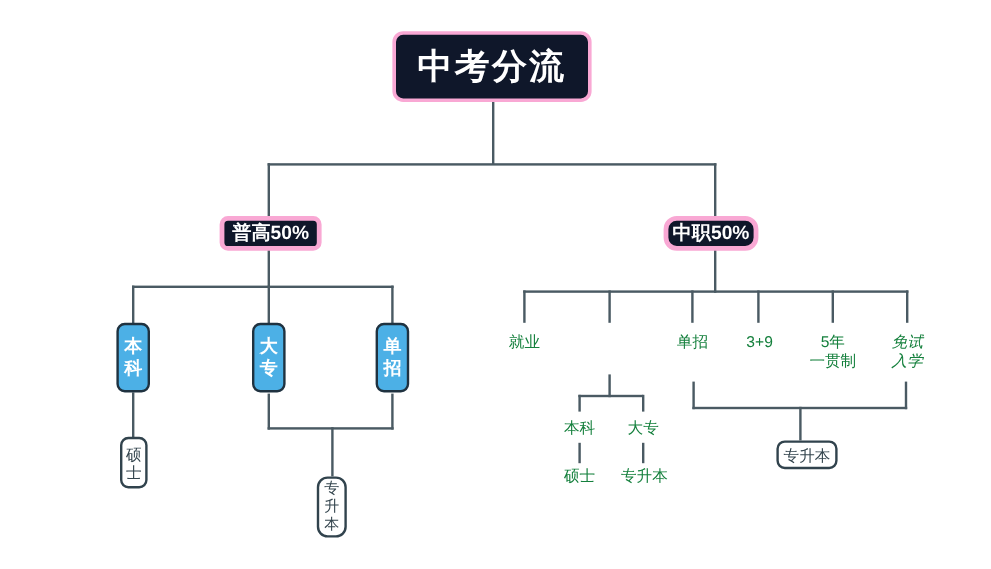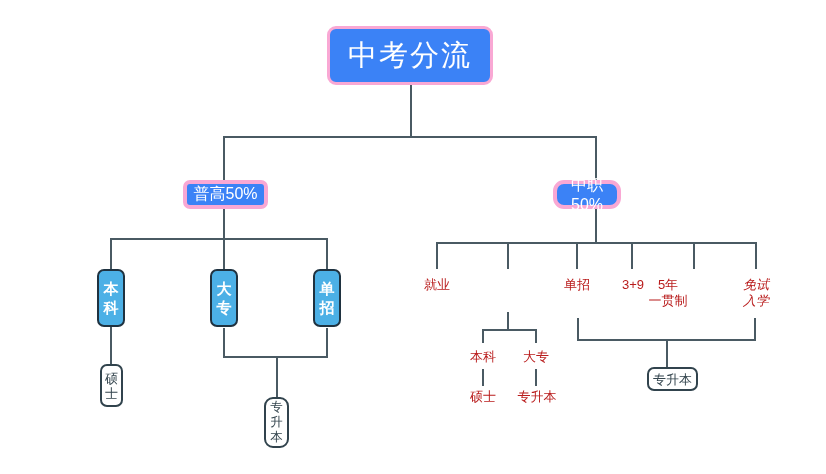--- a/index.html
+++ b/index.html
@@ -6,22 +6,22 @@
   #stage{
     position:relative;width:826px;height:474px;background:#ffffff;overflow:hidden;
     font-family:"Liberation Sans","DejaVu Sans",sans-serif;
   }
   
   .hl,.vl{position:absolute;background:#4a5a63;}
   .hl{height:2px;}
   .vl{width:2px;}
   
   .node-primary{
-    position:absolute;background:#3b82f6;border:4px solid #f9a8d4;border-radius:7px;
-    color:#ffffff;font-weight:normal;display:flex;align-items:center;justify-content:center;
+    position:absolute;background:#0f172a;border:4px solid #f9a8d4;border-radius:7px;
+    color:#ffffff;font-weight:bold;display:flex;align-items:center;justify-content:center;
     box-sizing:border-box;text-align:center;
   }
   .root{font-size:29px;border-width:3px;border-radius:9px;letter-spacing:2px;}
   .lvl2{font-size:16px;}
   
   .node-light{
     position:absolute;background:#4cb0e6;border:2px solid #1f3240;border-radius:7px;
     color:#ffffff;font-weight:bold;font-size:15px;line-height:19px;
     display:flex;align-items:center;justify-content:center;text-align:center;
     box-sizing:border-box;word-break:break-all;padding:2px 0;
@@ -29,21 +29,21 @@
   
   .node-outline{
     position:absolute;background:#ffffff;border:2px solid #31434d;border-radius:7px;
     color:#34454e;font-size:13px;line-height:15px;
     display:flex;align-items:center;justify-content:center;text-align:center;
     box-sizing:border-box;word-break:break-all;padding:2px 0;
   }
   .vert-text{word-break:break-all;}
   
   .lbl{
-    position:absolute;color:#b91c1c;font-size:13px;line-height:16px;text-align:center;
+    position:absolute;color:#15803d;font-size:13px;line-height:16px;text-align:center;
     white-space:pre-line;transform:translateX(-50%);
   }
 </style>
 </head>
 <body>
 
 <div id="stage">
 
   <div class="vl" style="left:410px;top:85px;height:52px;"></div>
   <div class="hl" style="left:223px;top:136px;width:374px;"></div>
@@ -81,40 +81,40 @@
 
   <div class="vl" style="left:577px;top:318px;height:23px;"></div>
   <div class="vl" style="left:754px;top:318px;height:23px;"></div>
   <div class="hl" style="left:577px;top:339px;width:179px;"></div>
   <div class="vl" style="left:666px;top:339px;height:28px;"></div>
 
   <div class="node-primary root" style="left:327px;top:26px;width:166px;height:59px;">中考分流</div>
 
   <div class="node-primary lvl2" style="left:183px;top:180px;width:85px;height:29px;">普高50%</div>
 
-  <div class="node-primary lvl2" style="left:553px;top:180px;width:68px;height:29px;border-radius:11px;">中职50%</div>
+  <div class="node-primary lvl2" style="left:553px;top:180px;width:79px;height:29px;border-radius:11px;">中职50%</div>
 
   <div class="node-light vert-text" style="left:97px;top:269px;width:28px;height:58px;">本科</div>
 
   <div class="node-light vert-text" style="left:210px;top:269px;width:28px;height:58px;">大专</div>
 
   <div class="node-light vert-text" style="left:313px;top:269px;width:28px;height:58px;">单招</div>
 
   <div class="node-outline vert-text" style="left:100px;top:364px;width:23px;height:43px;">硕士</div>
 
   <div class="node-outline vert-text" style="left:264px;top:397px;width:25px;height:51px;font-size:12.5px;border-radius:9px;">专升本</div>
 
   <div class="lbl" style="left:437px;top:277px;">就业</div>
 
 
   <div class="lbl" style="left:577px;top:277px;">单招</div>
 
   <div class="lbl" style="left:633px;top:277px;">3+9</div>
 
-  <div class="lbl" style="left:668px;top:277px;">5年
+  <div class="lbl" style="left:694px;top:277px;">5年
 一贯制</div>
 
   <div class="lbl" style="left:756px;top:277px;font-style:italic;">免试
 入学</div>
 
   <div class="lbl" style="left:483px;top:349px;">本科</div>
 
   <div class="lbl" style="left:536px;top:349px;">大专</div>
 
   <div class="lbl" style="left:483px;top:389px;">硕士</div>

